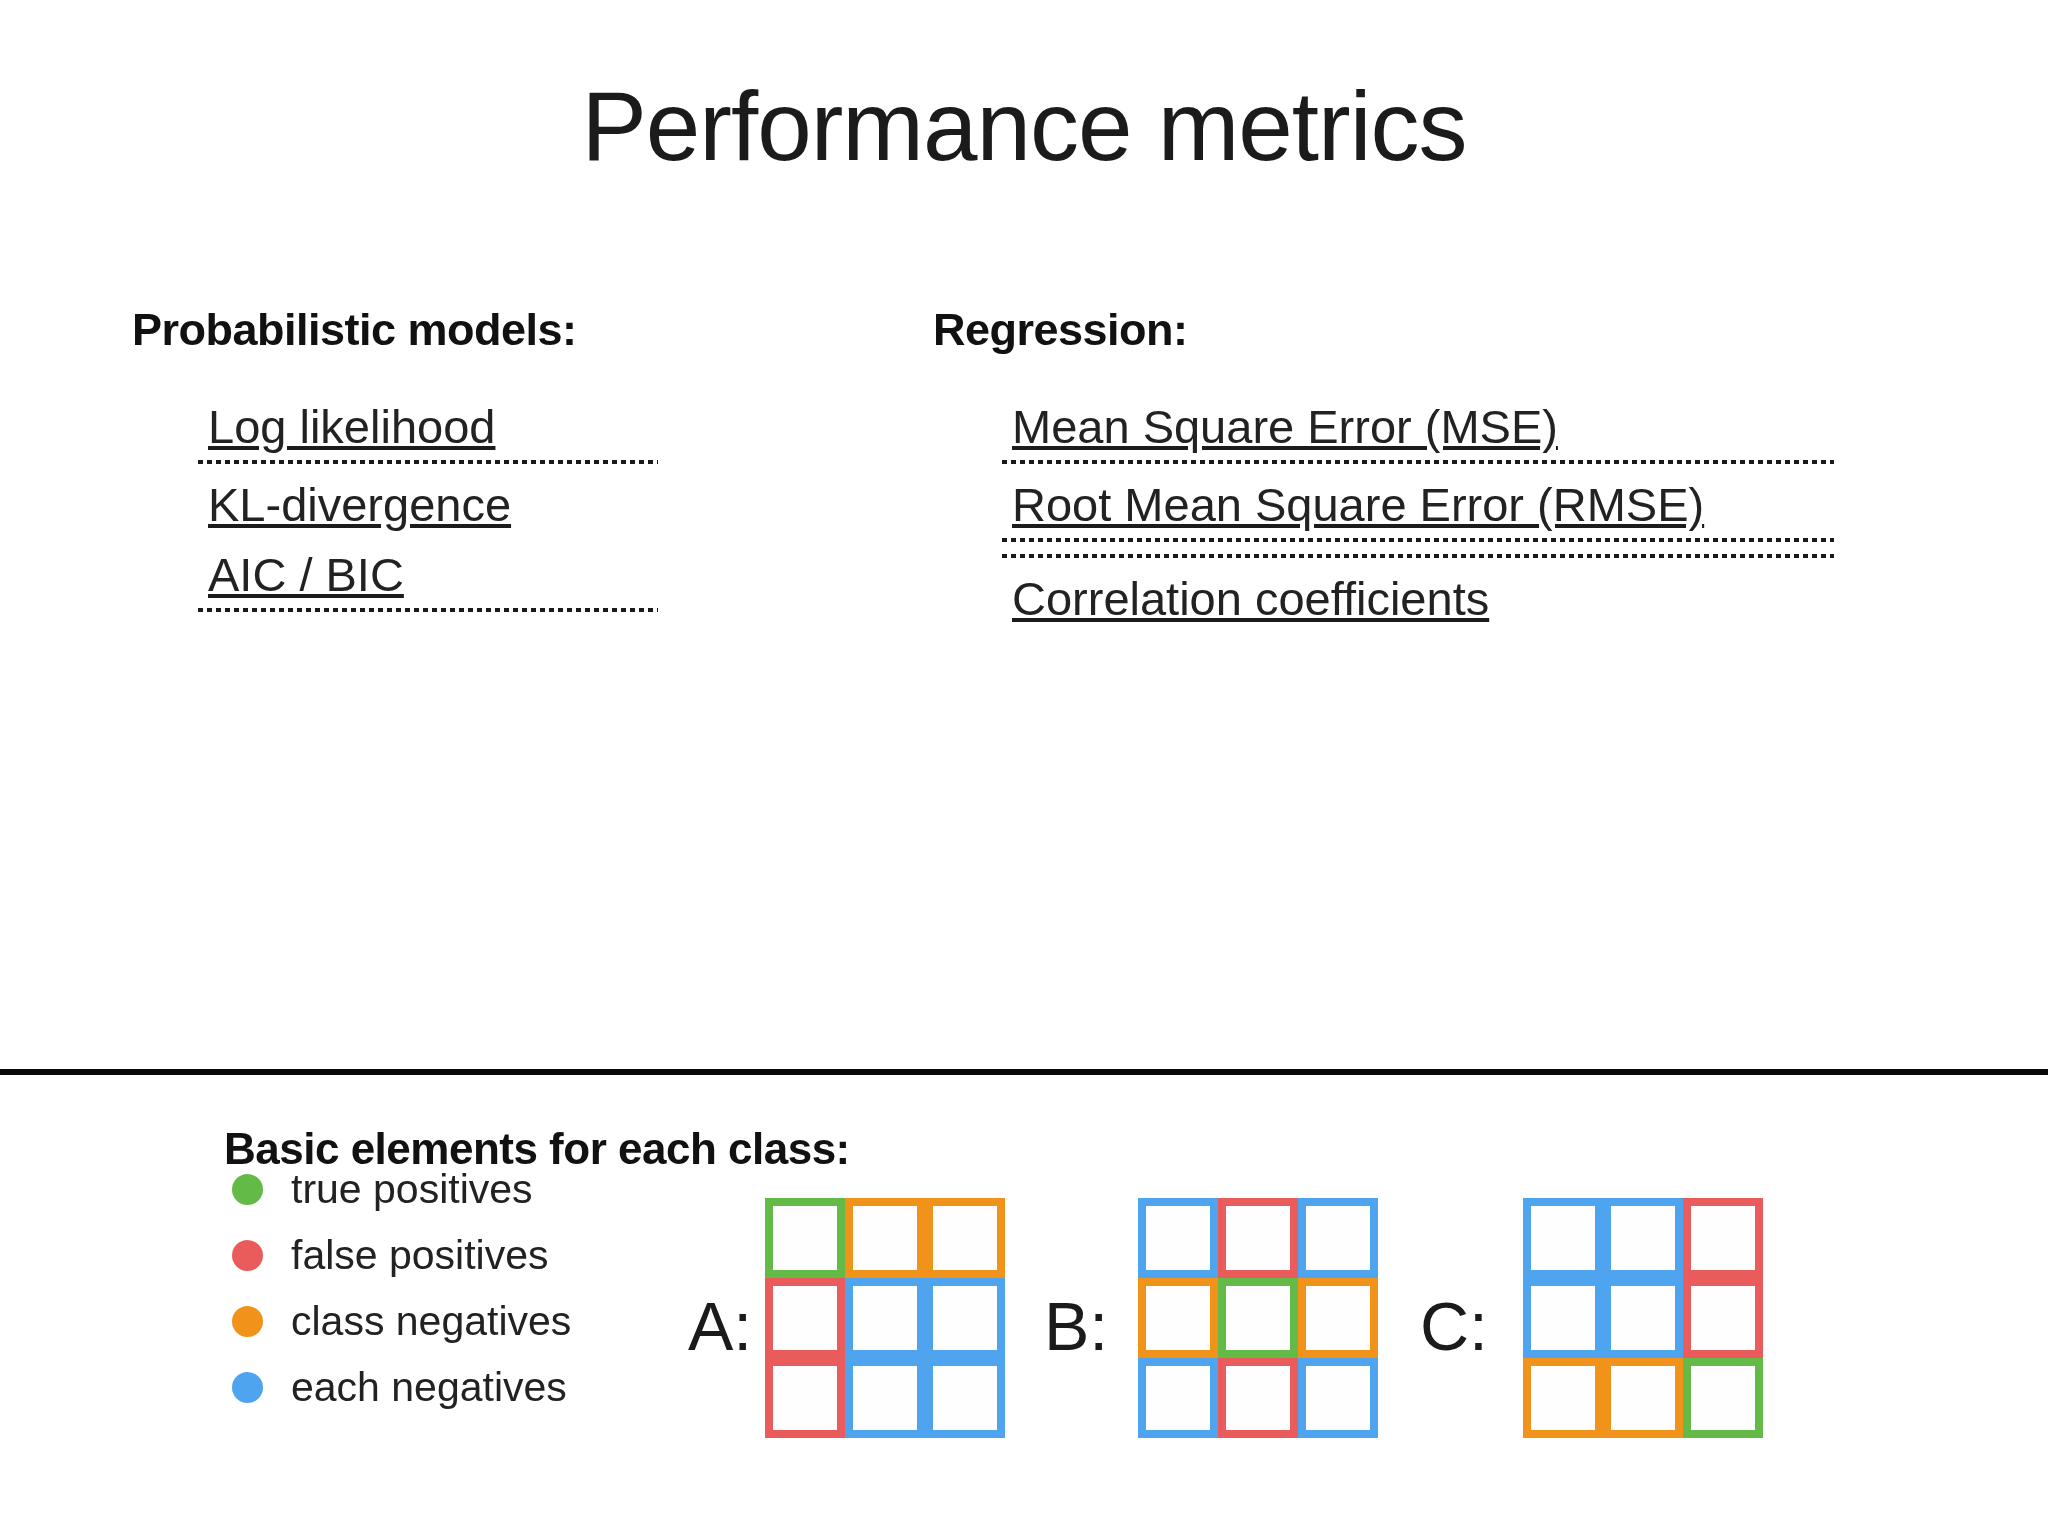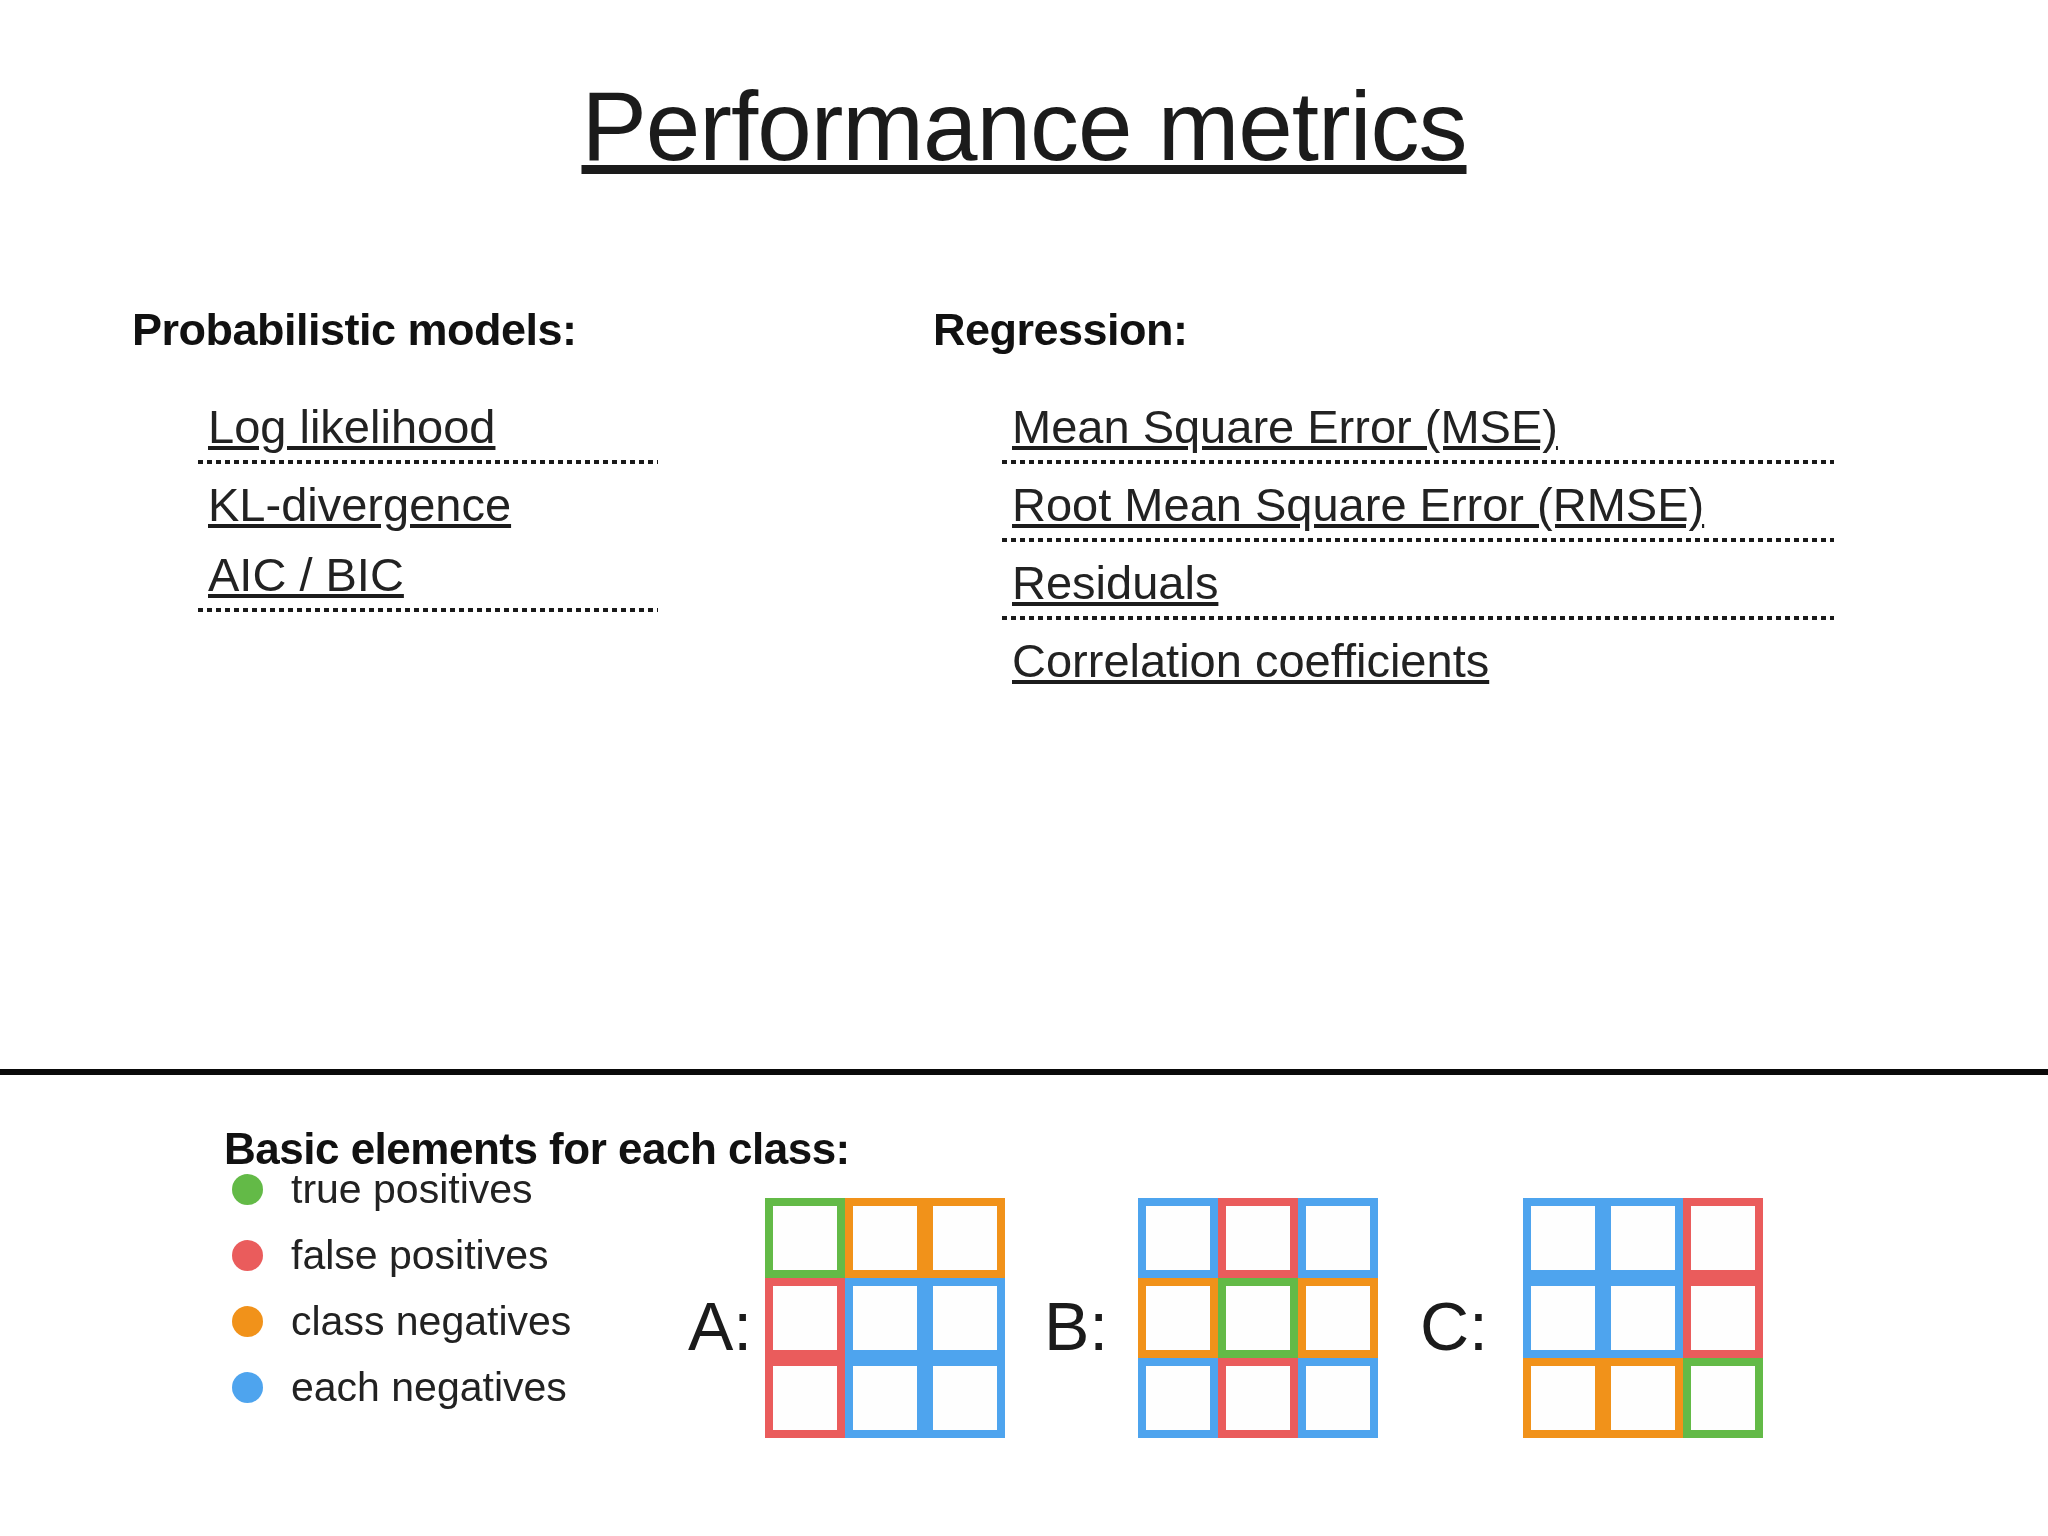--- a/index.html
+++ b/index.html
@@ -20,21 +20,20 @@
   .slide-title {
     position: absolute;
     top: 70px;
     left: 0;
     width: 100%;
     text-align: center;
     font-size: 98px;
     font-weight: 300;
     letter-spacing: -1px;
     color: #1b1b1b;
-    text-decoration: underline;
   }
 
   
   .metric-col { position: absolute; top: 304px; margin-left: 12px; }
   .col-left  { left: 120px; width: 560px; }
   .col-right { left: 921px; width: 940px; }
   .col-heading {
     font-size: 45px;
     font-weight: 700;
     color: #111111;
@@ -163,21 +162,20 @@
     <div class="items">
       <div class="item">
         <div class="item-label">Mean Square Error (MSE)</div>
         <div class="dotline"></div>
       </div>
       <div class="item">
         <div class="item-label">Root Mean Square Error (RMSE)</div>
         <div class="dotline"></div>
       </div>
       <div class="item">
-        <div class="item-label">Residuals</div>
         <div class="dotline"></div>
       </div>
       <div class="item">
         <div class="item-label">Correlation coefficients</div>
       </div>
     </div>
   </section>
 
   <div class="divider"></div>
 

